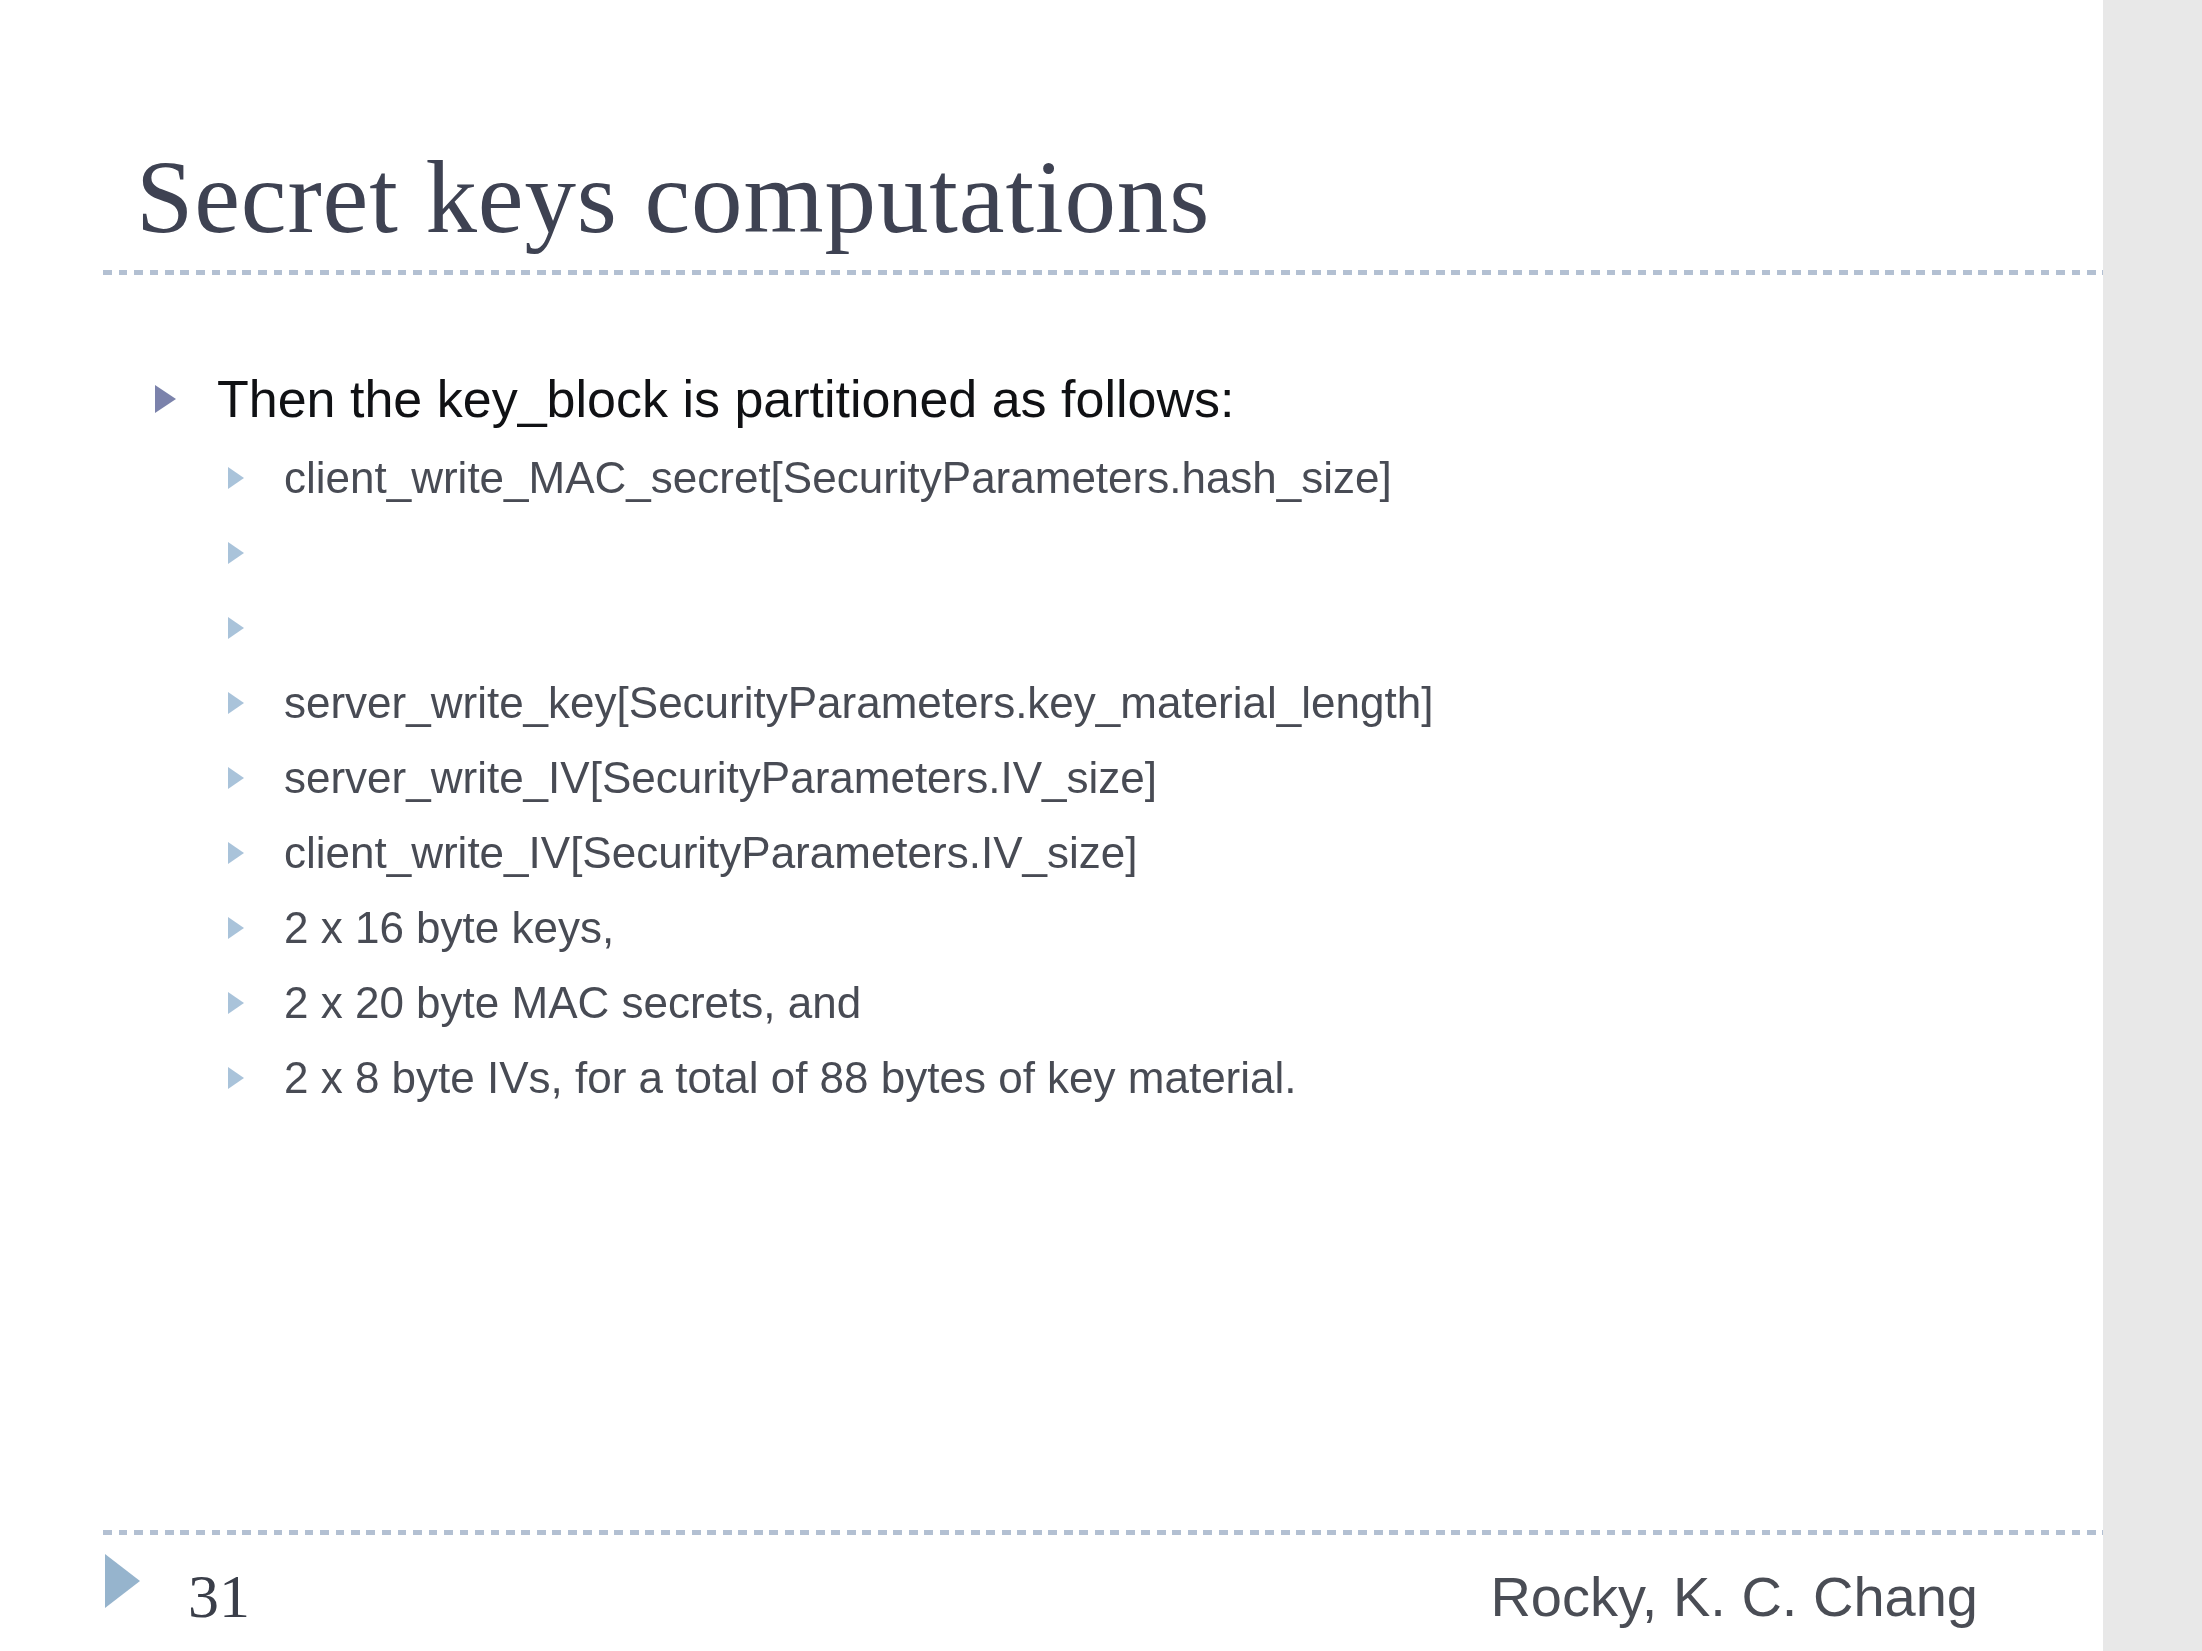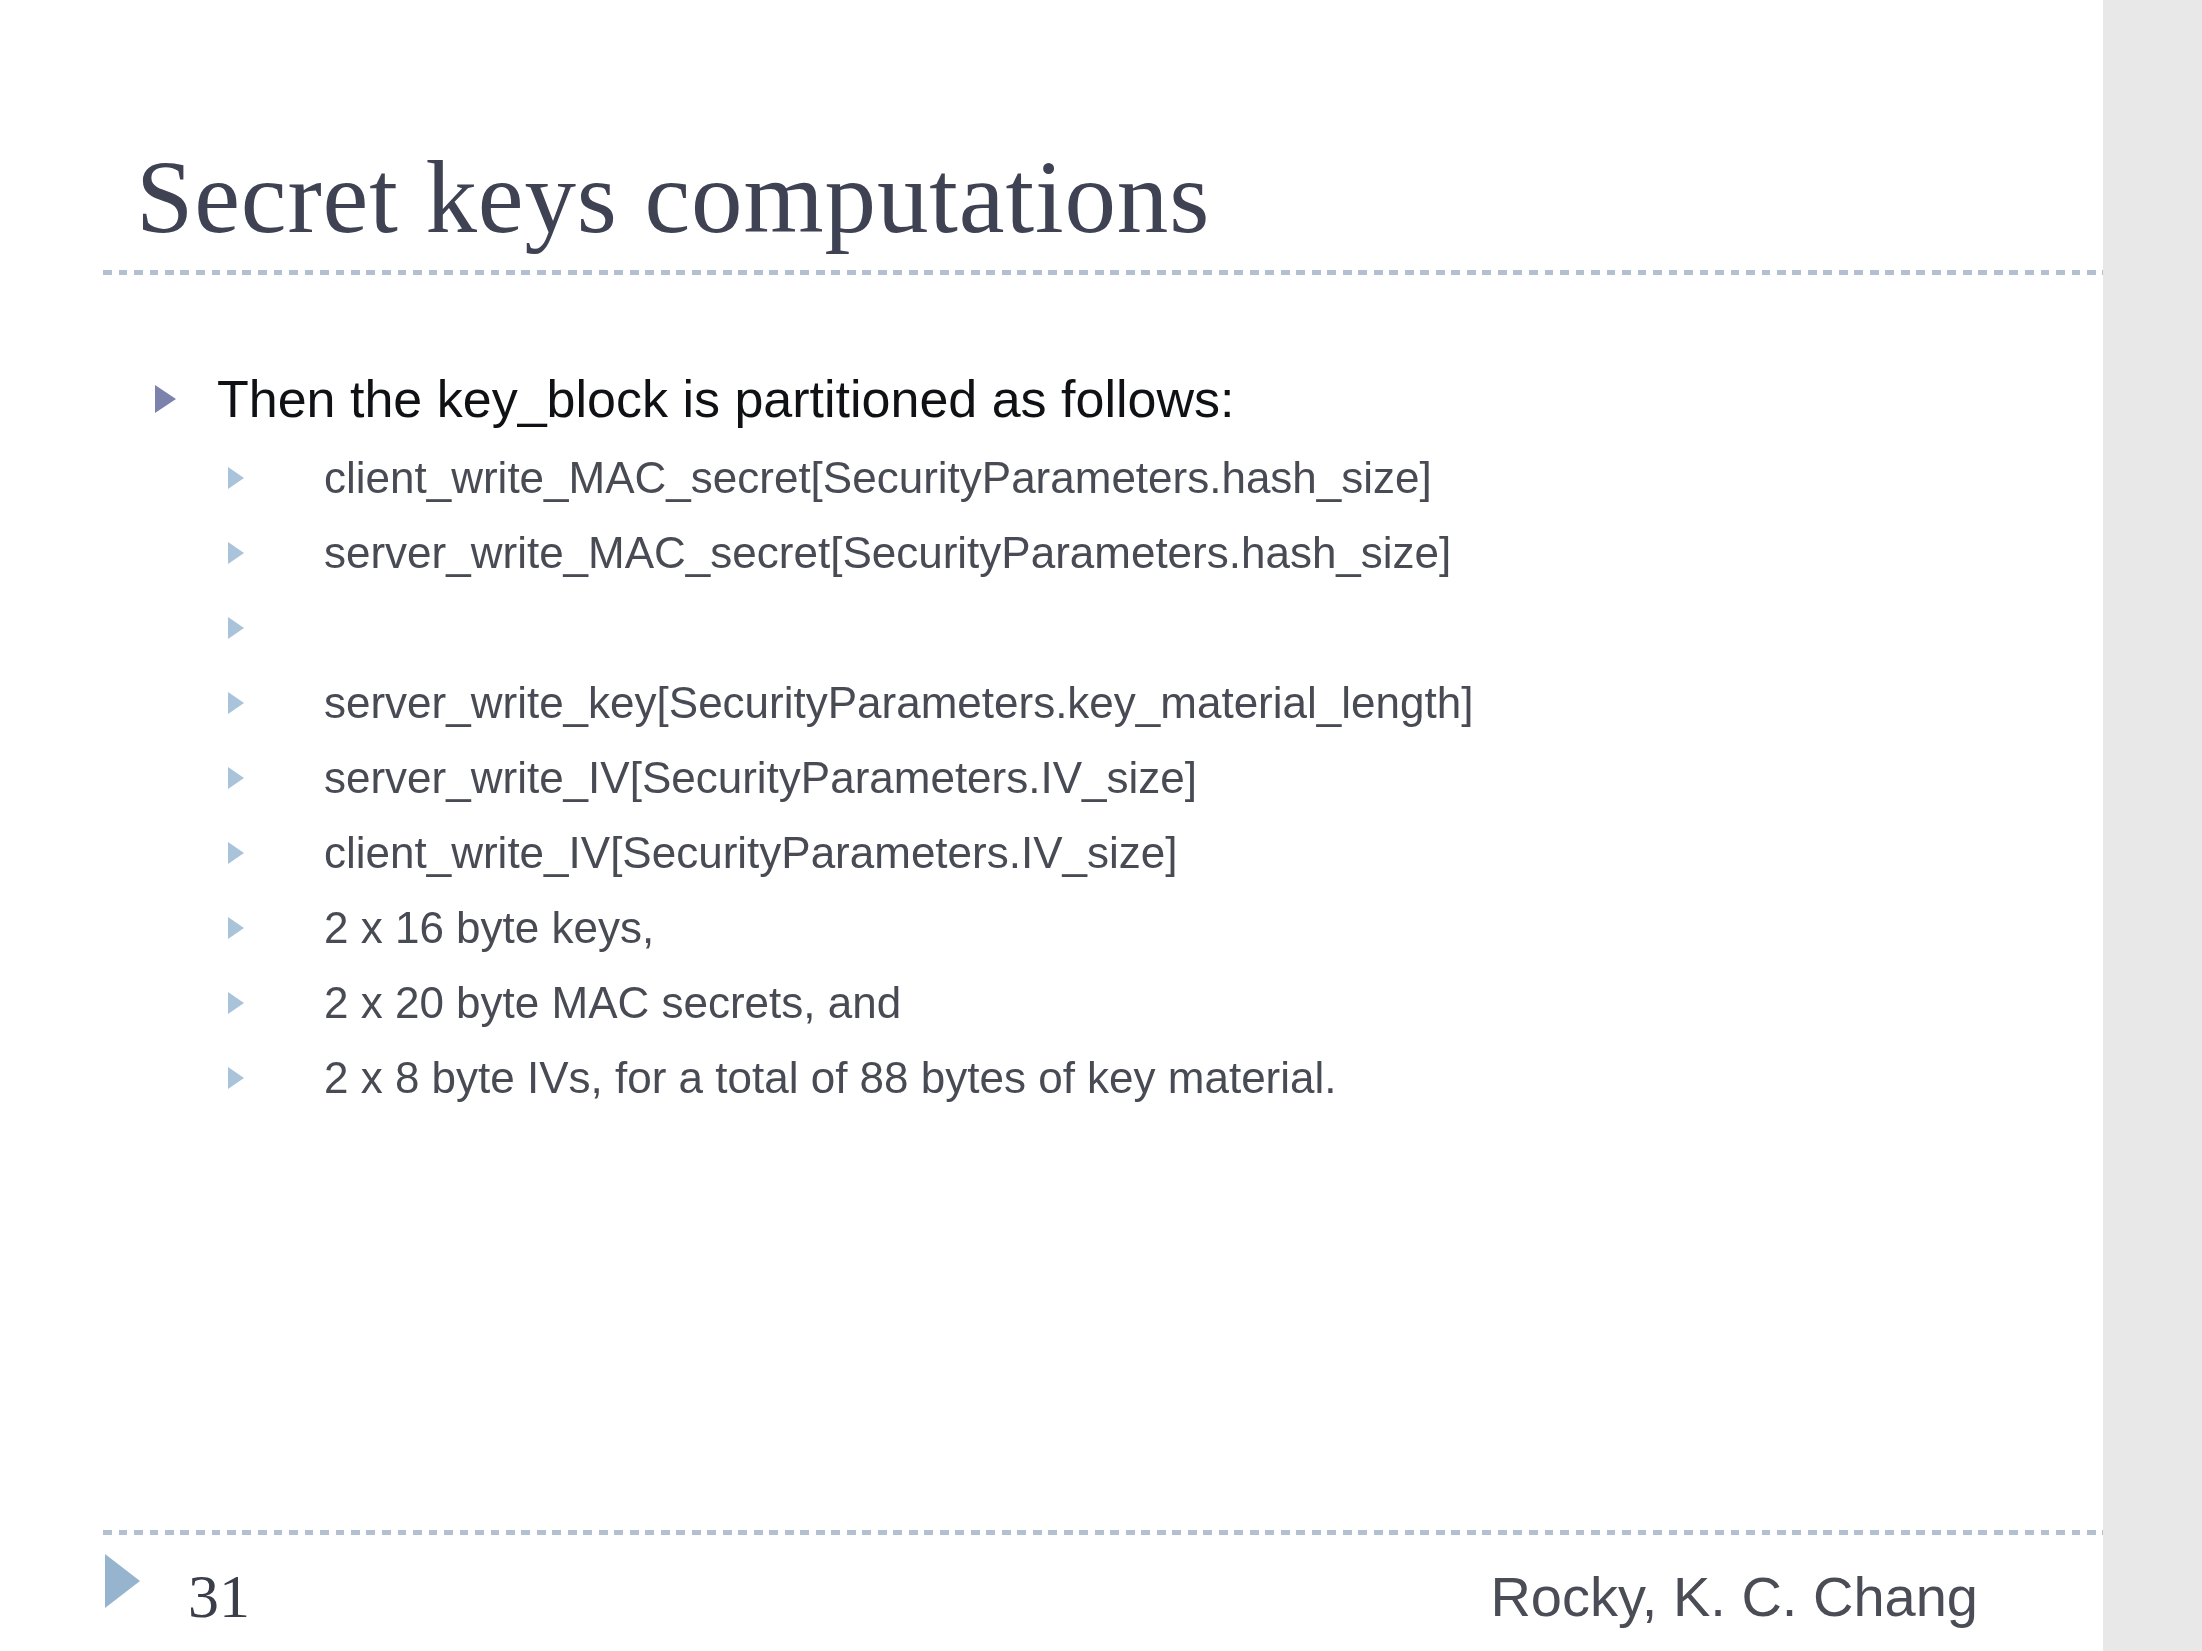--- a/index.html
+++ b/index.html
@@ -31,21 +31,21 @@
 
   
   .content {
     position:absolute;
     left:0; right:0; top:357px;
     display:flex;
     flex-direction:column;
   }
   .row { display:flex; align-items:center; }
   .row.l1 { height:83px; padding-left:155px; }
-  .row.l2 { height:75px; padding-left:228px;gap:40px; }
+  .row.l2 { height:75px; padding-left:228px; }
   .row .txt { white-space:pre; }
   .l1 .txt {
     margin-left:41px;
     font-size:52px;
     color:#101114;
   }
   .l2 .txt {
     margin-left:40px;
     font-size:44px;
     color:#484b54;
@@ -101,21 +101,20 @@
     <div class="row l1">
       <span class="tri tri-l1"></span>
       <span class="txt">Then the key_block is partitioned as follows:</span>
     </div>
     <div class="row l2">
       <span class="tri tri-l2"></span>
       <span class="txt">client_write_MAC_secret[SecurityParameters.hash_size]</span>
     </div>
     <div class="row l2">
       <span class="tri tri-l2"></span>
-      <span class="txt">server_write_MAC_secret[SecurityParameters.hash_size]</span>
     </div>
     <div class="row l2">
       <span class="tri tri-l2"></span>
     </div>
     <div class="row l2">
       <span class="tri tri-l2"></span>
       <span class="txt">server_write_key[SecurityParameters.key_material_length]</span>
     </div>
     <div class="row l2">
       <span class="tri tri-l2"></span>

